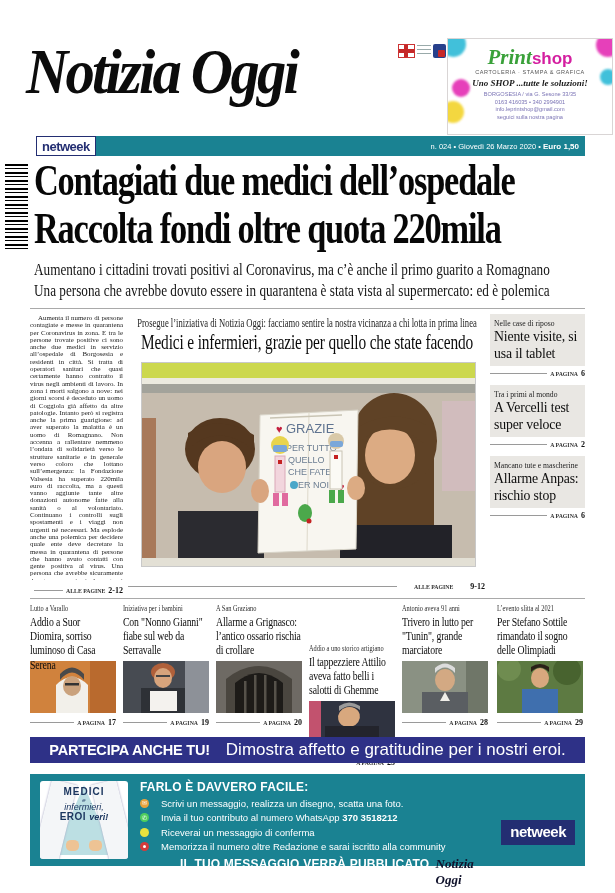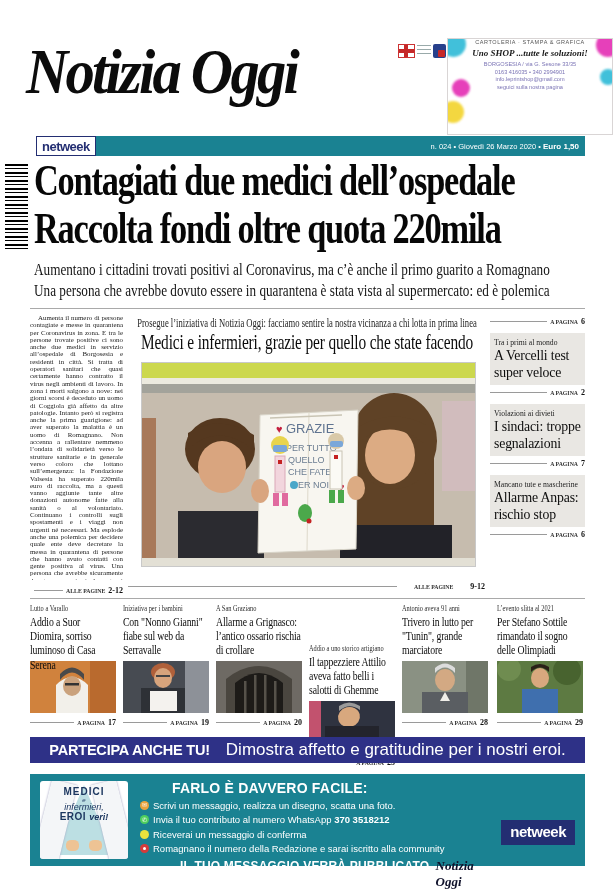--- a/index.html
+++ b/index.html
@@ -100,22 +100,22 @@
   .card .flapL{left:2px;transform:rotate(14deg);}
   .card .flapR{right:2px;transform:rotate(-14deg);}
   .card .fist{position:absolute;bottom:8px;width:13px;height:11px;background:#eec394;border-radius:40%;}
   .card-text{position:absolute;left:0;right:0;top:6px;text-align:center;color:#1c3760;line-height:1;}
   .ct1{font-size:10px;font-weight:bold;letter-spacing:1px;}
   .ct2{font-size:6px;font-style:italic;}
   .ct3{font-size:9px;font-style:italic;font-weight:normal;}
   .ct4{font-size:10px;font-weight:bold;letter-spacing:.5px;}
   .ct4 i{font-size:9px;letter-spacing:0;}
   .steps{position:absolute;left:110px;top:6px;right:88px;}
-  .howto{font-size:14px;font-weight:bold;letter-spacing:.2px;margin-left:32px;}
-  .step{display:flex;align-items:center;gap:4px;margin-top:3.5px;}
+  .howto{font-size:12px;font-weight:bold;letter-spacing:.2px;}
+  .step{display:flex;align-items:center;gap:12px;margin-top:3.5px;}
   .sicon{width:9px;height:9px;border-radius:50%;flex:none;display:flex;align-items:center;justify-content:center;
          font-size:6px;color:#fff;line-height:1;}
   .i-env{background:#e8a33d;}
   .i-wa{background:#4fce5d;}
   .i-dot{background:#e8e23d;}
   .i-pin{background:#d43b3b;}
   .i-pin:after{content:"";width:3px;height:3px;background:#fff;border-radius:50%;}
   .step-text{font-size:9.5px;white-space:nowrap;}
   .pubrow{margin-top:4px;display:flex;align-items:baseline;gap:6px;}
   .publab{font-size:12px;font-weight:bold;letter-spacing:.2px;padding-left:40px;}
@@ -135,20 +135,21 @@
       <div class="flag-lines"></div>
       <div class="flag-em"></div>
   </div>
 
   <div class="abs ad">
     <div class="splash" style="left:-8px;top:-8px;width:26px;height:26px;background:#21b6d4;"></div>
     <div class="splash" style="left:4px;top:40px;width:18px;height:18px;background:#e21fae;"></div>
     <div class="splash" style="left:-6px;top:62px;width:22px;height:22px;background:#f2d11f;"></div>
     <div class="splash" style="right:-8px;top:-6px;width:24px;height:24px;background:#e21fae;"></div>
     <div class="splash" style="right:-4px;top:30px;width:16px;height:16px;background:#21b6d4;"></div>
+    <div class="ad-brand"><span class="p1">Print</span><span class="p2">shop</span></div>
     <div class="ad-sub">CARTOLERIA · STAMPA &amp; GRAFICA</div>
     <div class="ad-tag">Uno SHOP ...tutte le soluzioni!</div>
     <div class="ad-small">
       <div>BORGOSESIA / via G. Sesone 33/35</div>
       <div>0163 416035 • 340 2994901</div>
       <div>info.leprintshop@gmail.com</div>
       <div>seguici sulla nostra pagina</div>
     </div>
   </div>
 
@@ -242,46 +243,39 @@
     </div>
     <div class="f-pages">
       <span class="ln" style="flex:1;height:1px;background:#9a9a9a;"></span>
       <span class="pageslab">ALLE PAGINE</span>
         <span class="pagesnum">9-12</span>
     </div>
   </div>
 
   <div class="abs sidebar">
     <div class="sb-item">
+      <div class="sb-box">
+          <div class="sb-kicker">Nelle case di riposo</div>
+        <div class="sb-title">Niente visite, si usa il tablet</div>
+        </div>
       <div class="sb-pages">
           <span class="ln"></span>
           <span class="pageslab">A PAGINA</span>
           <span class="pagesnum">6</span>
         </div>
     </div>
     <div class="sb-item">
       <div class="sb-box">
           <div class="sb-kicker">Tra i primi al mondo</div>
         <div class="sb-title">A Vercelli test super veloce</div>
         </div>
       <div class="sb-pages">
           <span class="ln"></span>
           <span class="pageslab">A PAGINA</span>
           <span class="pagesnum">2</span>
-        </div>
-    </div>
-    <div class="sb-item">
-      <div class="sb-box">
-          <div class="sb-kicker">Violazioni ai divieti</div>
-        <div class="sb-title">I sindaci: troppe segnalazioni</div>
-        </div>
-      <div class="sb-pages">
-          <span class="ln"></span>
-          <span class="pageslab">A PAGINA</span>
-          <span class="pagesnum">7</span>
         </div>
     </div>
     <div class="sb-item">
       <div class="sb-box">
           <div class="sb-kicker">Mancano tute e mascherine</div>
         <div class="sb-title">Allarme Anpas: rischio stop</div>
         </div>
       <div class="sb-pages">
           <span class="ln"></span>
           <span class="pageslab">A PAGINA</span>
@@ -441,21 +435,21 @@
       <div class="step">
         <span class="sicon i-wa">✆</span>
         <span class="step-text"><span>Invia il tuo contributo al numero WhatsApp </span><b>370 3518212</b></span>
       </div>
       <div class="step">
         <span class="sicon i-dot"></span>
         <span class="step-text"><span>Riceverai un messaggio di conferma</span><b></b></span>
       </div>
       <div class="step">
         <span class="sicon i-pin"></span>
-        <span class="step-text"><span>Romagnano il numero della Redazione e sarai iscritto alla community</span><b></b></span>
+        <span class="step-text"><span>Memorizza il numero oltre Redazione e sarai iscritto alla community</span><b></b></span>
       </div>
       <div class="pubrow">
         <span class="publab">IL TUO MESSAGGIO VERRÀ PUBBLICATO SU:</span>
         <span class="pubbrand">Notizia Oggi</span>
       </div>
     </div>
     <div class="nw-big">netweek</div>
   </div>
 
 </div>

